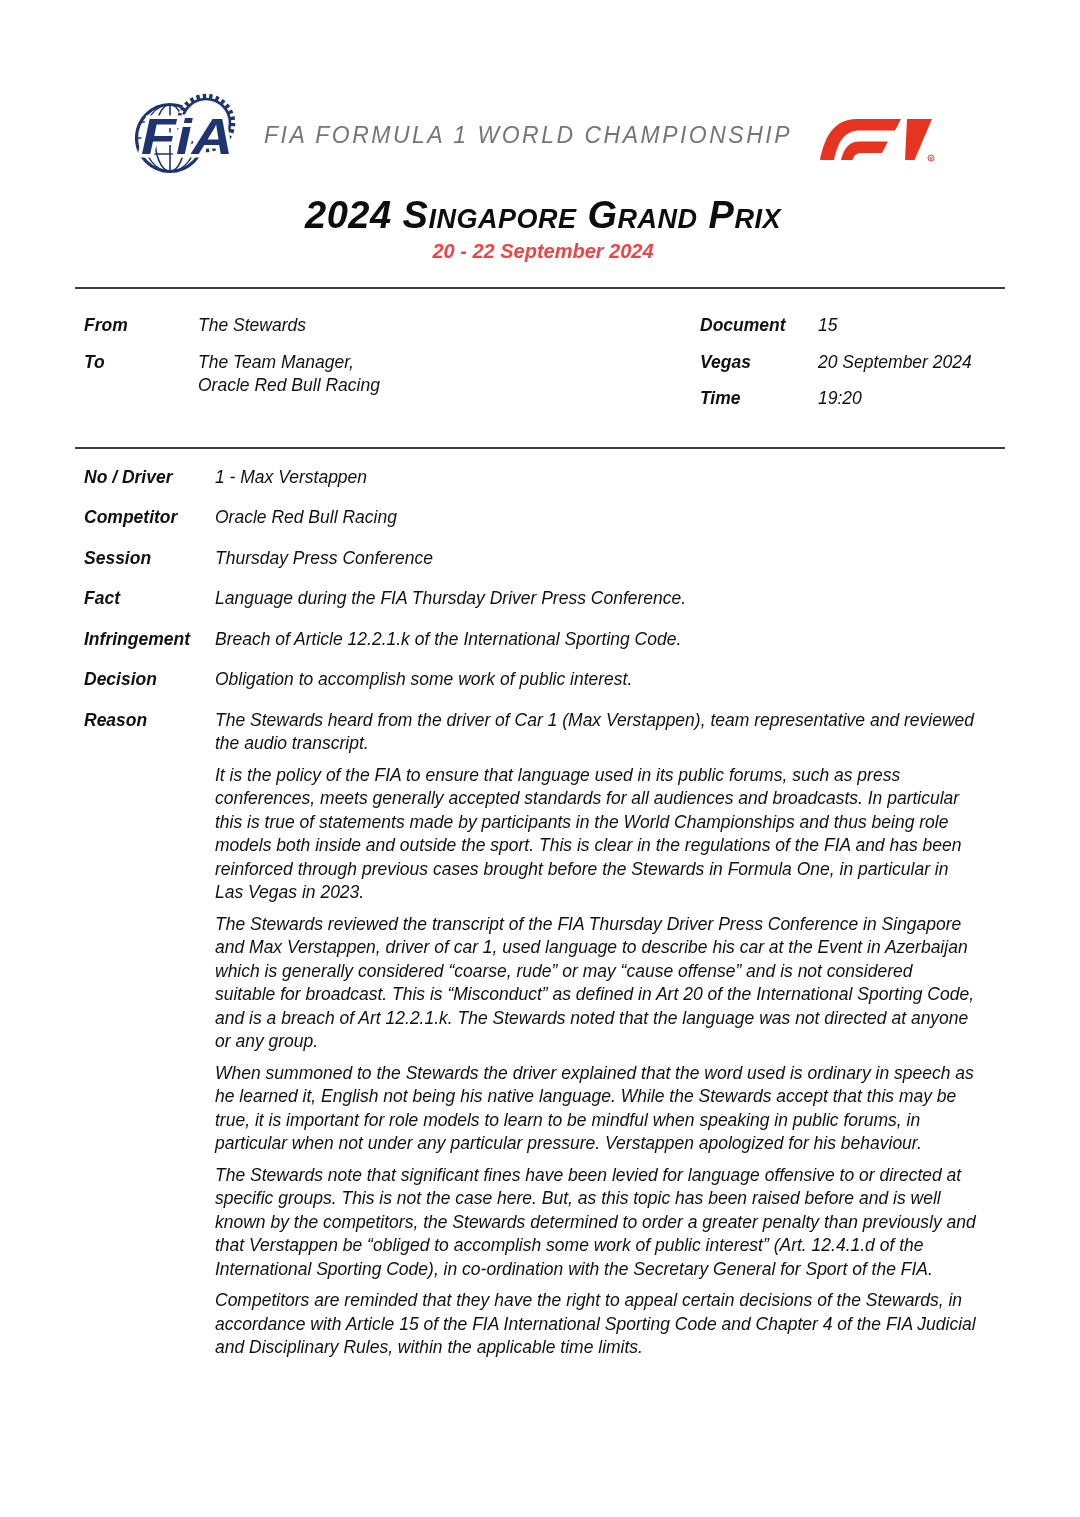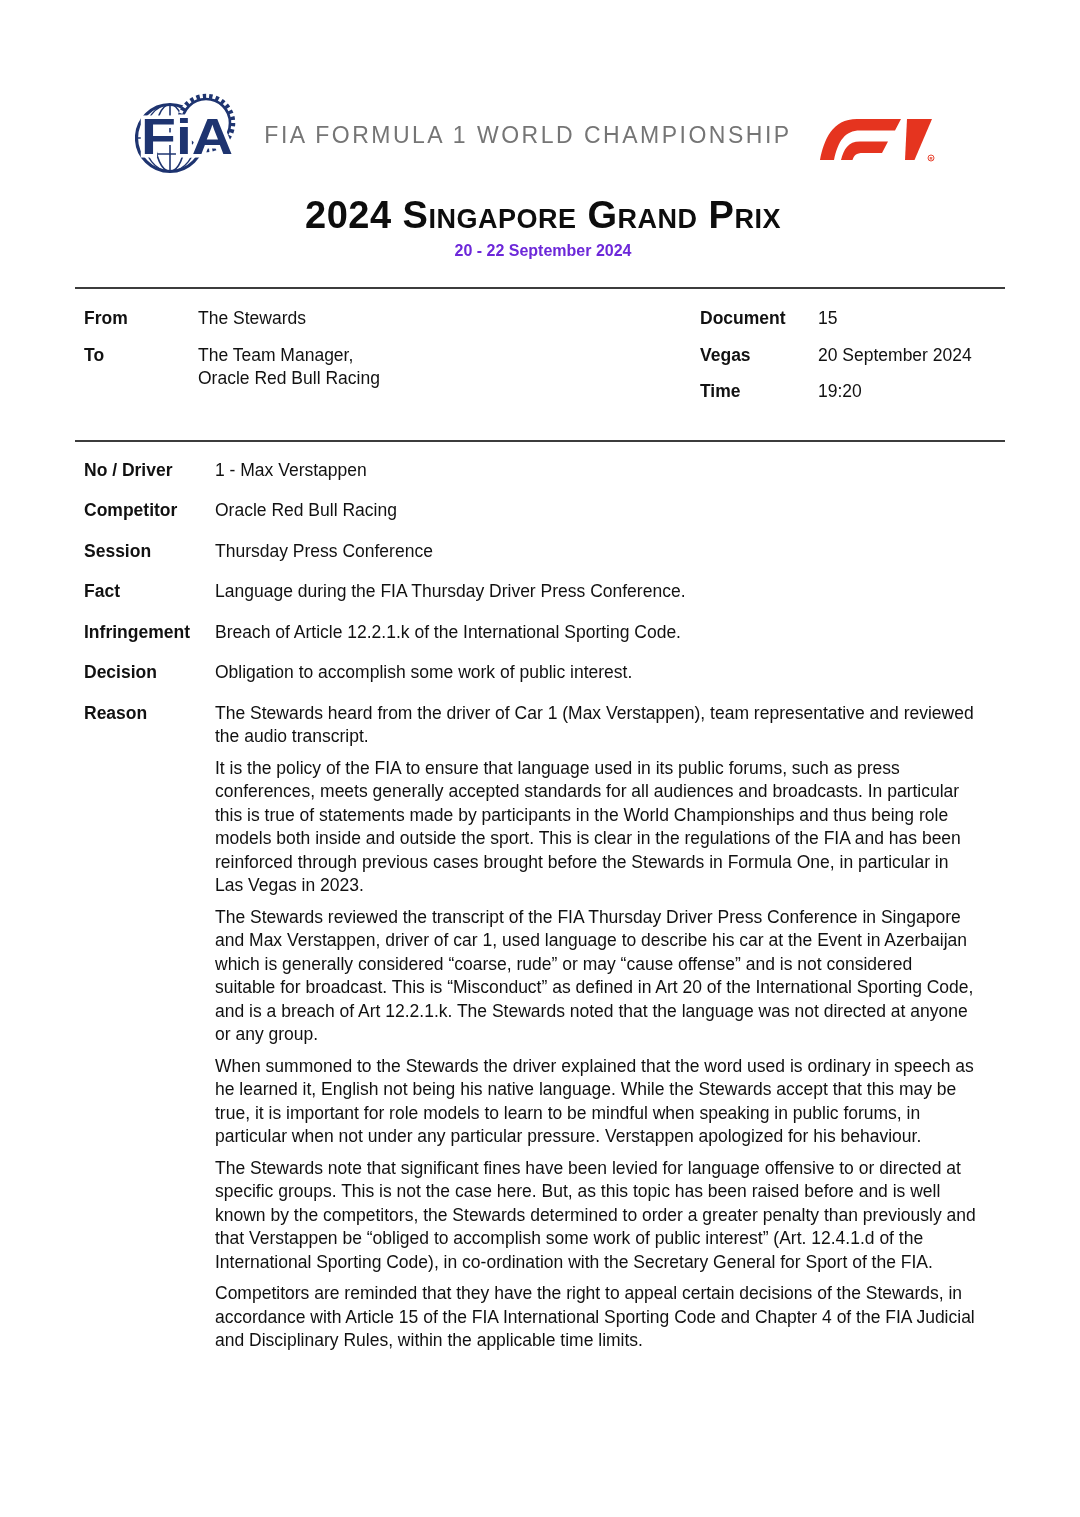--- a/index.html
+++ b/index.html
@@ -9,20 +9,21 @@
     position: relative;
     width: 1080px;
     height: 1517px;
     margin: 0 auto;
     background: #ffffff;
     color: #111;
     font-family: "Liberation Sans", "DejaVu Sans", sans-serif;
     font-size: 17.5px;
     line-height: 23.5px;
     overflow: hidden;
+    font-style: italic;
   }
 
   
   .header {
     display: flex;
     align-items: center;
     padding: 86px 145px 0 135px;
     height: 186px;
   }
   .fia-logo { width: 104px; height: 100px; flex-shrink: 0; }
@@ -44,32 +45,32 @@
   .event-title {
     margin: 0;
     font-size: 38px;
     line-height: 46px;
     font-weight: bold;
     font-variant: small-caps;
     letter-spacing: 0.5px;
     color: #0d0d0d;
   }
   .event-dates {
-    font-size: 16px;
+    font-size: 20px;
     line-height: 26px;
     font-weight: bold;
-    color: #6d28d9;
+    color: #ef4444;
   }
 
   
   .meta {
     margin: 23px 75px 0 75px;
     border-top: 2px solid #3c3c3c;
     border-bottom: 2px solid #3c3c3c;
-    padding: 18px 0 36px 9px;
+    padding: 25px 0 36px 9px;
     display: flex;
   }
   .meta-left { width: 616px; flex-shrink: 0; }
   .meta-right { flex: 1; }
   .meta-row { display: flex; margin-bottom: 13px; }
   .meta-row:last-child { margin-bottom: 0; }
   .meta-label { font-weight: bold; flex-shrink: 0; }
   .meta-left .meta-label { width: 114px; }
   .meta-right .meta-label { width: 118px; }
   .meta-value { flex: 1; }

